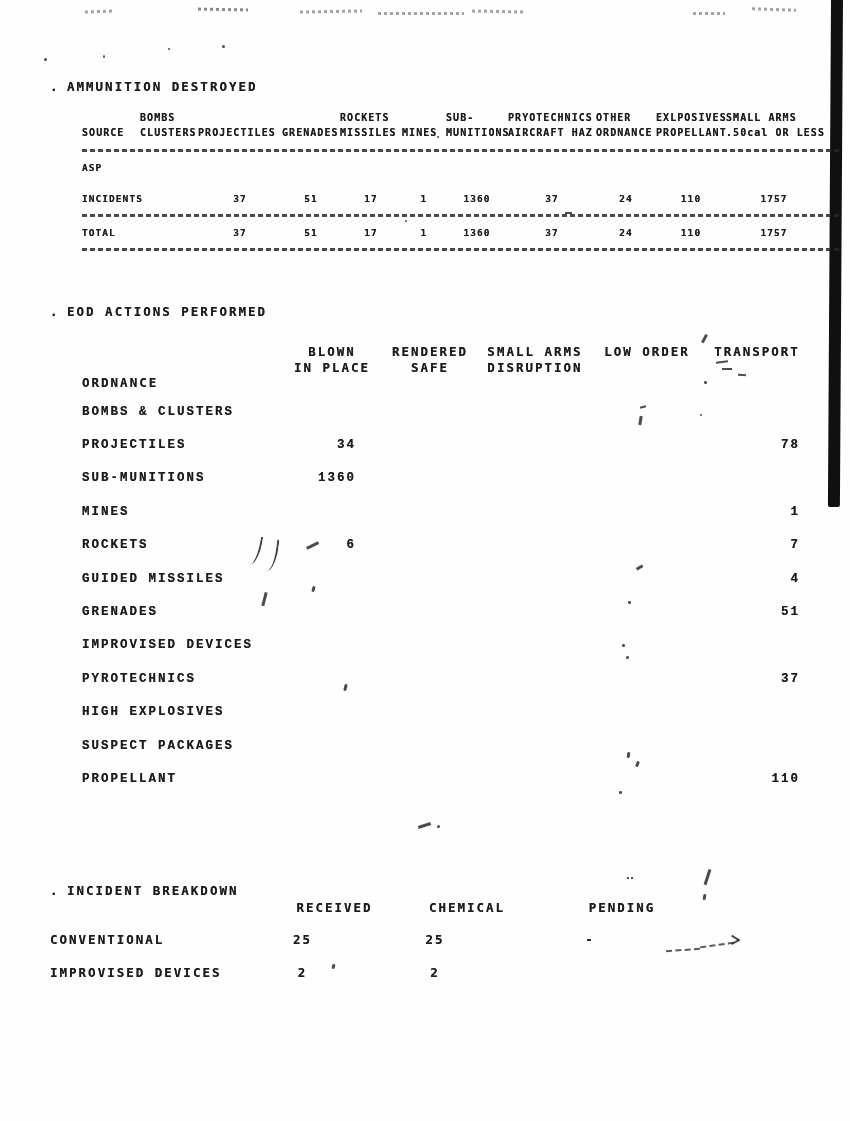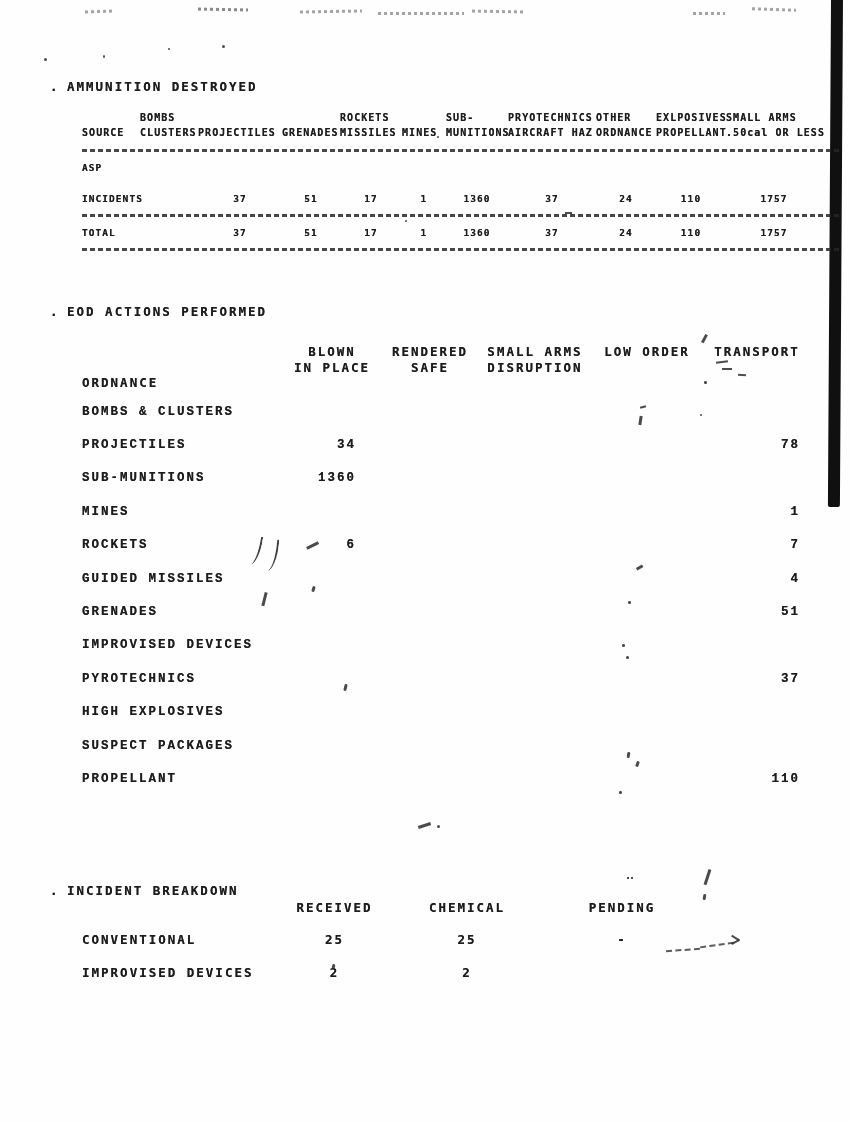--- a/index.html
+++ b/index.html
@@ -41,21 +41,21 @@
   .sec2 .trow .val:nth-child(3){padding-right:30px;}
   .sec2 .trow .val:nth-child(4){padding-right:30px;}
   .sec2 .trow .val:nth-child(5){padding-right:20px;}
   .sec2 .trow .val:nth-child(6){padding-right:12px;}
 
   
   .sec3{top:884px;width:700px;}
   .sec3 .ghead,.sec3 .trow{grid-template-columns:200px 105px 160px 150px;}
   .sec3 .ghead{display:grid;margin-left:32px;margin-top:3px;}
   .sec3 .hcell{text-align:center;font-weight:bold;font-size:12.5px;letter-spacing:2px;line-height:15px;white-space:nowrap;}
-  .sec3 .rows{margin-left:32px;margin-top:8px;}
+  .sec3 .rows{margin-top:8px;}
   .sec3 .trow{display:grid;height:33px;align-items:center;
     font-weight:bold;font-size:12.5px;letter-spacing:2px;white-space:nowrap;}
   .sec3 .val{text-align:center;}
 
   
   .art{position:absolute;}
   .noise{height:3px;opacity:.5;filter:blur(.3px);
     background:repeating-linear-gradient(90deg,rgba(55,55,55,.9) 0 3px,transparent 3px 6px);}
   .dot{width:3px;height:3px;border-radius:50%;background:#2c2c2c;opacity:.85;}
   .mk{background:#2c2c2c;opacity:.85;}

